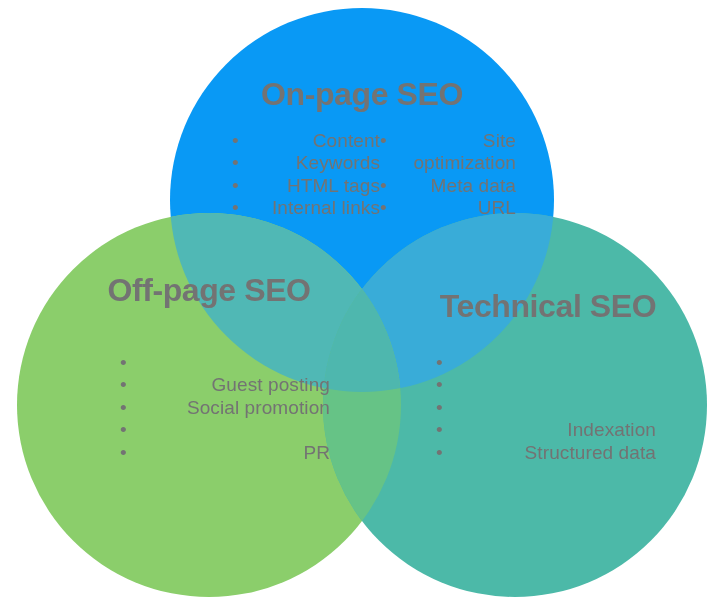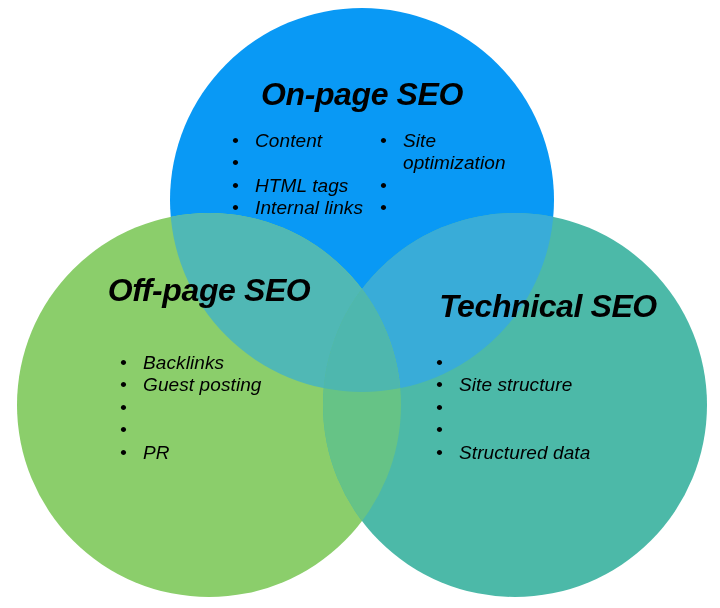--- a/index.html
+++ b/index.html
@@ -16,23 +16,22 @@
     overflow: hidden;
   }
   .venn-svg {
     position: absolute;
     left: 0;
     top: 0;
   }
   .label-layer {
     position: absolute;
     inset: 0;
-    color: #000000;
+    color: #737373;
     pointer-events: none;
-    font-style: italic;
   }
   .circle-title {
     position: absolute;
     font-size: 32px;
     line-height: 36px;
     font-weight: 800;
     letter-spacing: -0.4px;
     text-align: center;
     white-space: nowrap;
   }
@@ -60,21 +59,21 @@
   .onpage-col1 { width: 148px; }
   .onpage-col2 { width: 136px; }
   .list-offpage   { left: 120px; top: 352px; width: 210px; }
   .list-technical { left: 436px; top: 352px; width: 220px; }
 
   .vitem { display: flex; align-items: flex-start; }
   .bullet {
     flex: 0 0 23px;
     text-align: left;
   }
-  .itext { flex: 1 1 auto; }
+  .itext { flex: 1 1 auto; text-align: right; }
 </style>
 </head>
 <body>
 
 <div class="stage">
 
   <svg class="venn-svg" width="720" height="608" viewBox="0 0 720 608">
     <defs>
       <clipPath id="clipTop">
           <circle cx="362" cy="200" r="192"></circle>
@@ -107,82 +106,85 @@
     <div class="circle-title title-onpage">On-page SEO</div>
 
     <div class="onpage-lists">
       <ul class="vlist onpage-col1">
           <li class="vitem">
             <span class="bullet">•</span>
             <span class="itext">Content</span>
           </li>
           <li class="vitem">
             <span class="bullet">•</span>
+            <span class="itext">Keywords</span>
           </li>
           <li class="vitem">
             <span class="bullet">•</span>
             <span class="itext">HTML tags</span>
           </li>
           <li class="vitem">
             <span class="bullet">•</span>
             <span class="itext">Internal links</span>
           </li>
         </ul>
       <ul class="vlist onpage-col2">
           <li class="vitem">
             <span class="bullet">•</span>
             <span class="itext">Site optimization</span>
           </li>
           <li class="vitem">
             <span class="bullet">•</span>
+            <span class="itext">Meta data</span>
           </li>
           <li class="vitem">
             <span class="bullet">•</span>
+            <span class="itext">URL</span>
           </li>
         </ul>
     </div>
 
     <div class="circle-title title-offpage">Off-page SEO</div>
 
     <ul class="vlist list-offpage">
         <li class="vitem">
           <span class="bullet">•</span>
-          <span class="itext">Backlinks</span>
         </li>
         <li class="vitem">
           <span class="bullet">•</span>
           <span class="itext">Guest posting</span>
         </li>
         <li class="vitem">
           <span class="bullet">•</span>
+          <span class="itext">Social promotion</span>
         </li>
         <li class="vitem">
           <span class="bullet">•</span>
         </li>
         <li class="vitem">
           <span class="bullet">•</span>
           <span class="itext">PR</span>
         </li>
       </ul>
 
     <div class="circle-title title-technical">Technical SEO</div>
 
     <ul class="vlist list-technical">
         <li class="vitem">
           <span class="bullet">•</span>
         </li>
         <li class="vitem">
           <span class="bullet">•</span>
-          <span class="itext">Site structure</span>
         </li>
         <li class="vitem">
           <span class="bullet">•</span>
         </li>
         <li class="vitem">
           <span class="bullet">•</span>
+          <span class="itext">Indexation</span>
         </li>
         <li class="vitem">
           <span class="bullet">•</span>
           <span class="itext">Structured data</span>
         </li>
       </ul>
 
   </div>
 </div>
 

